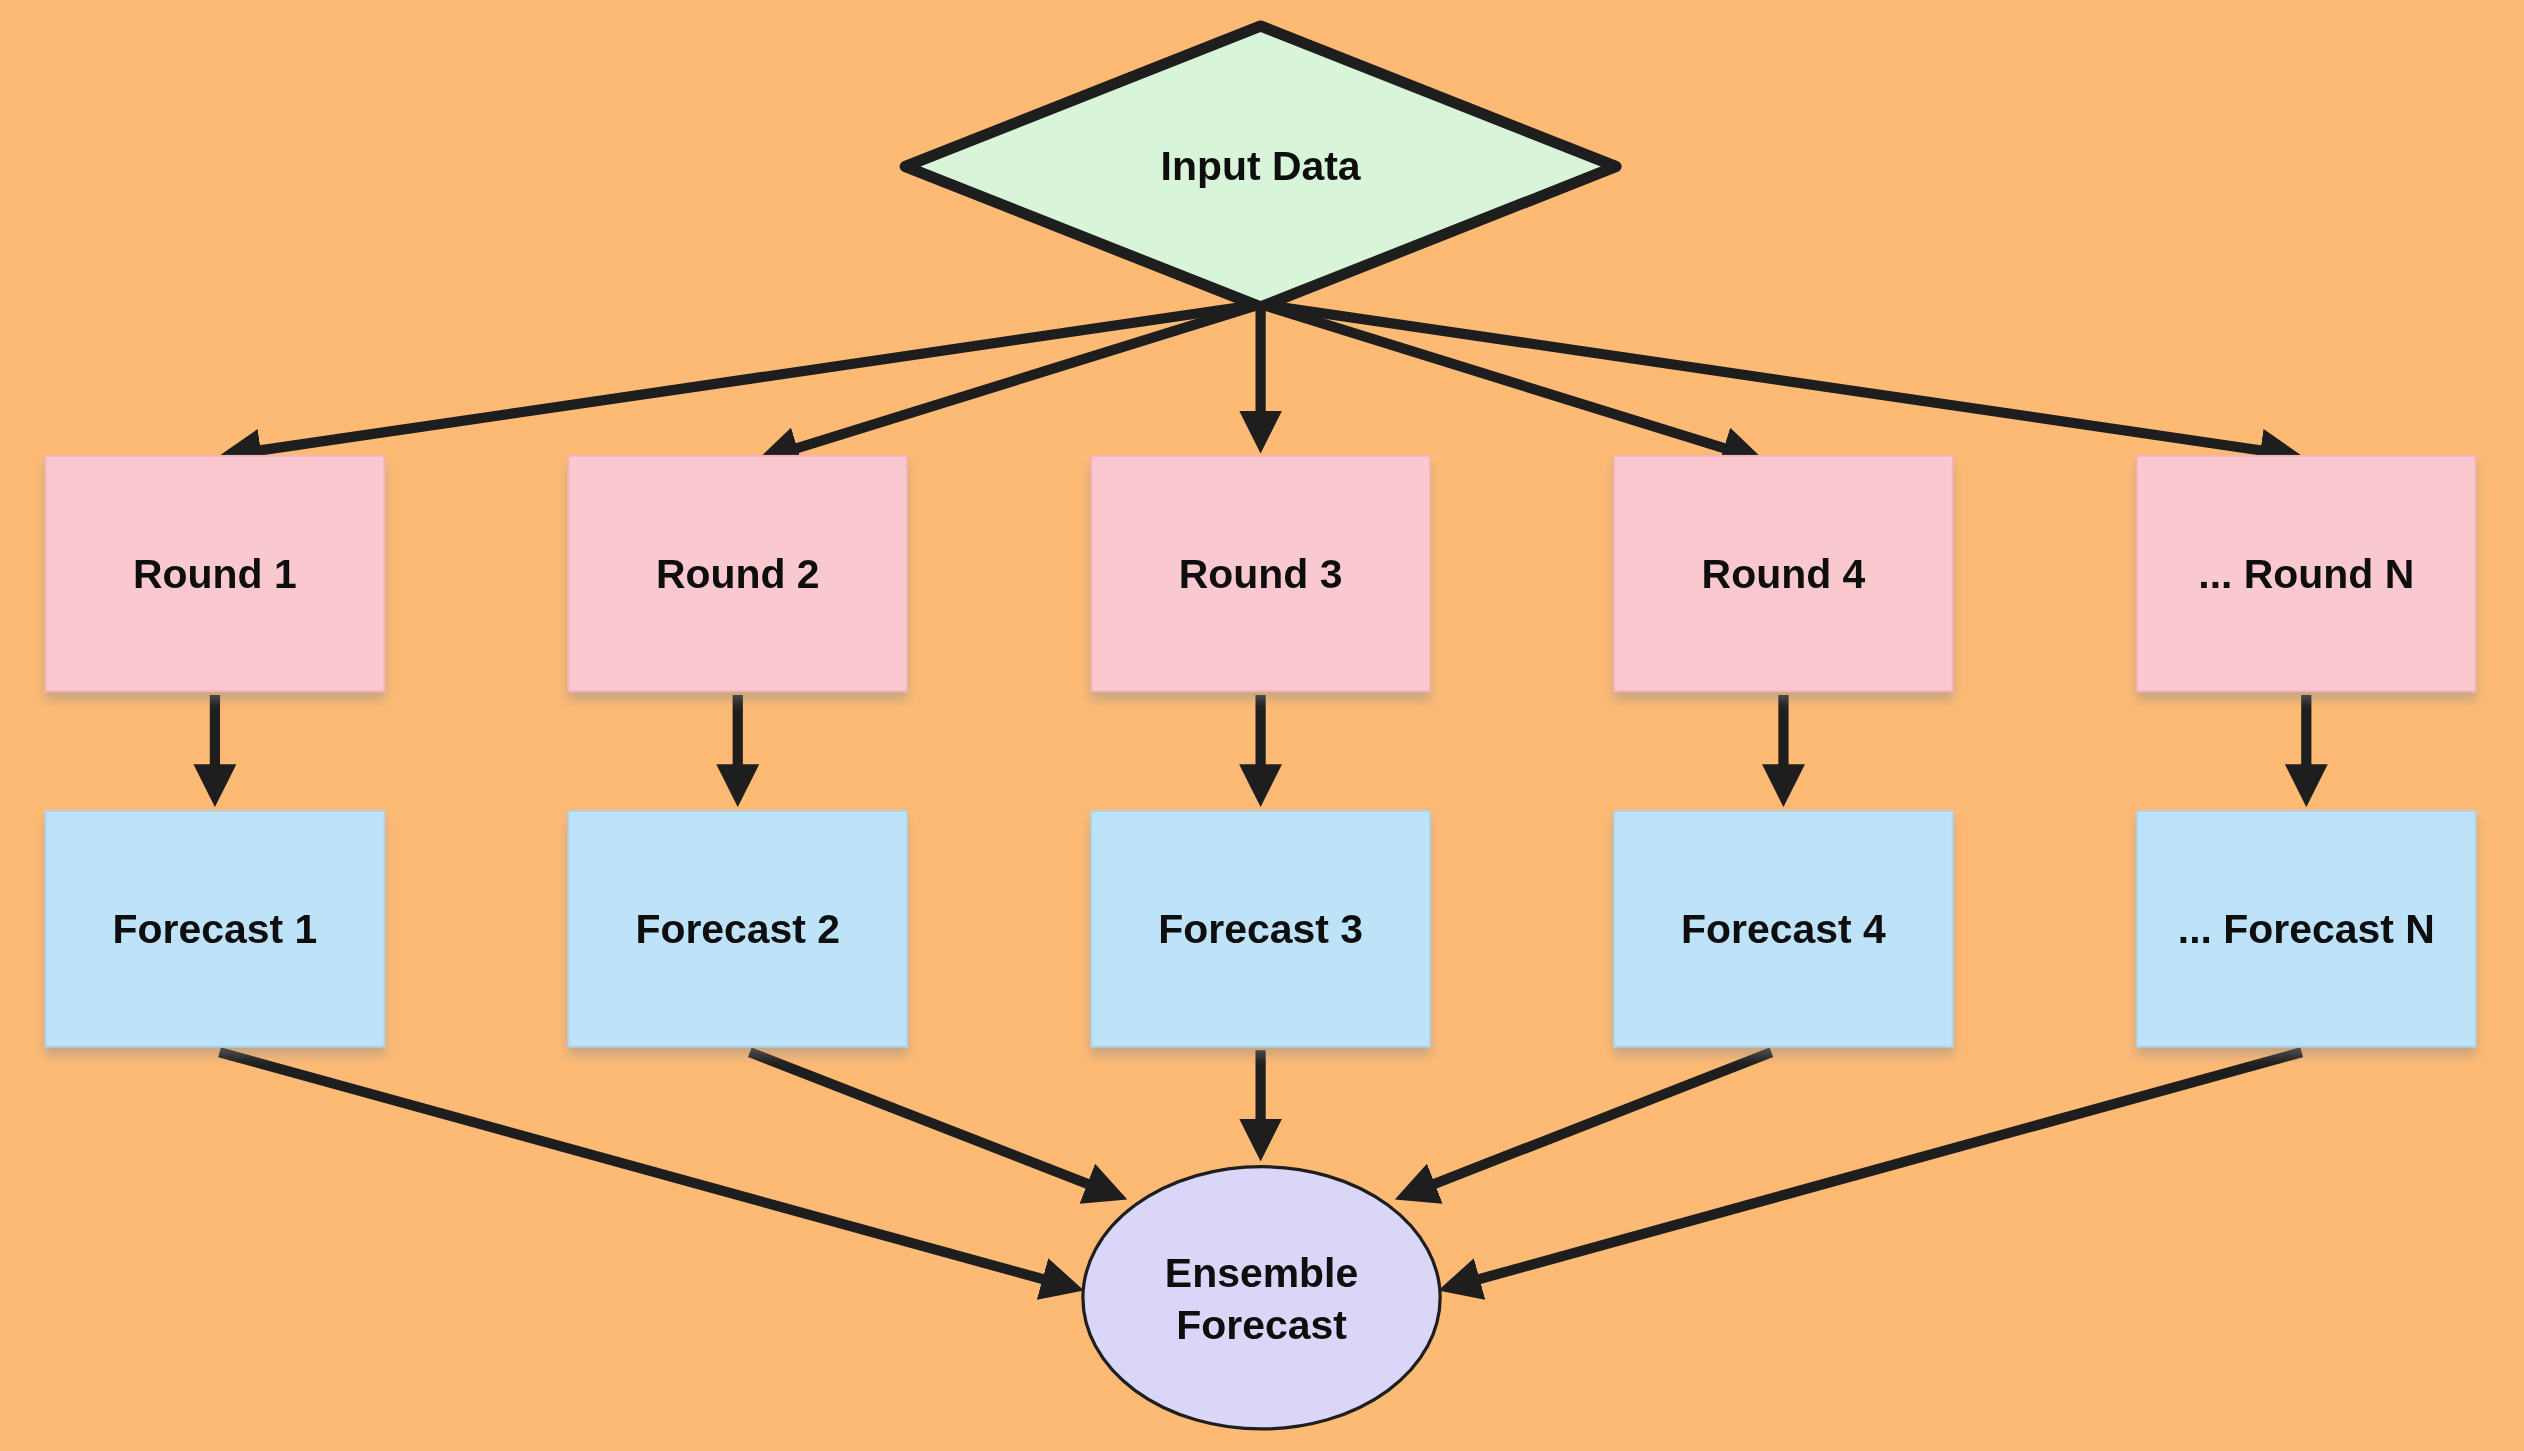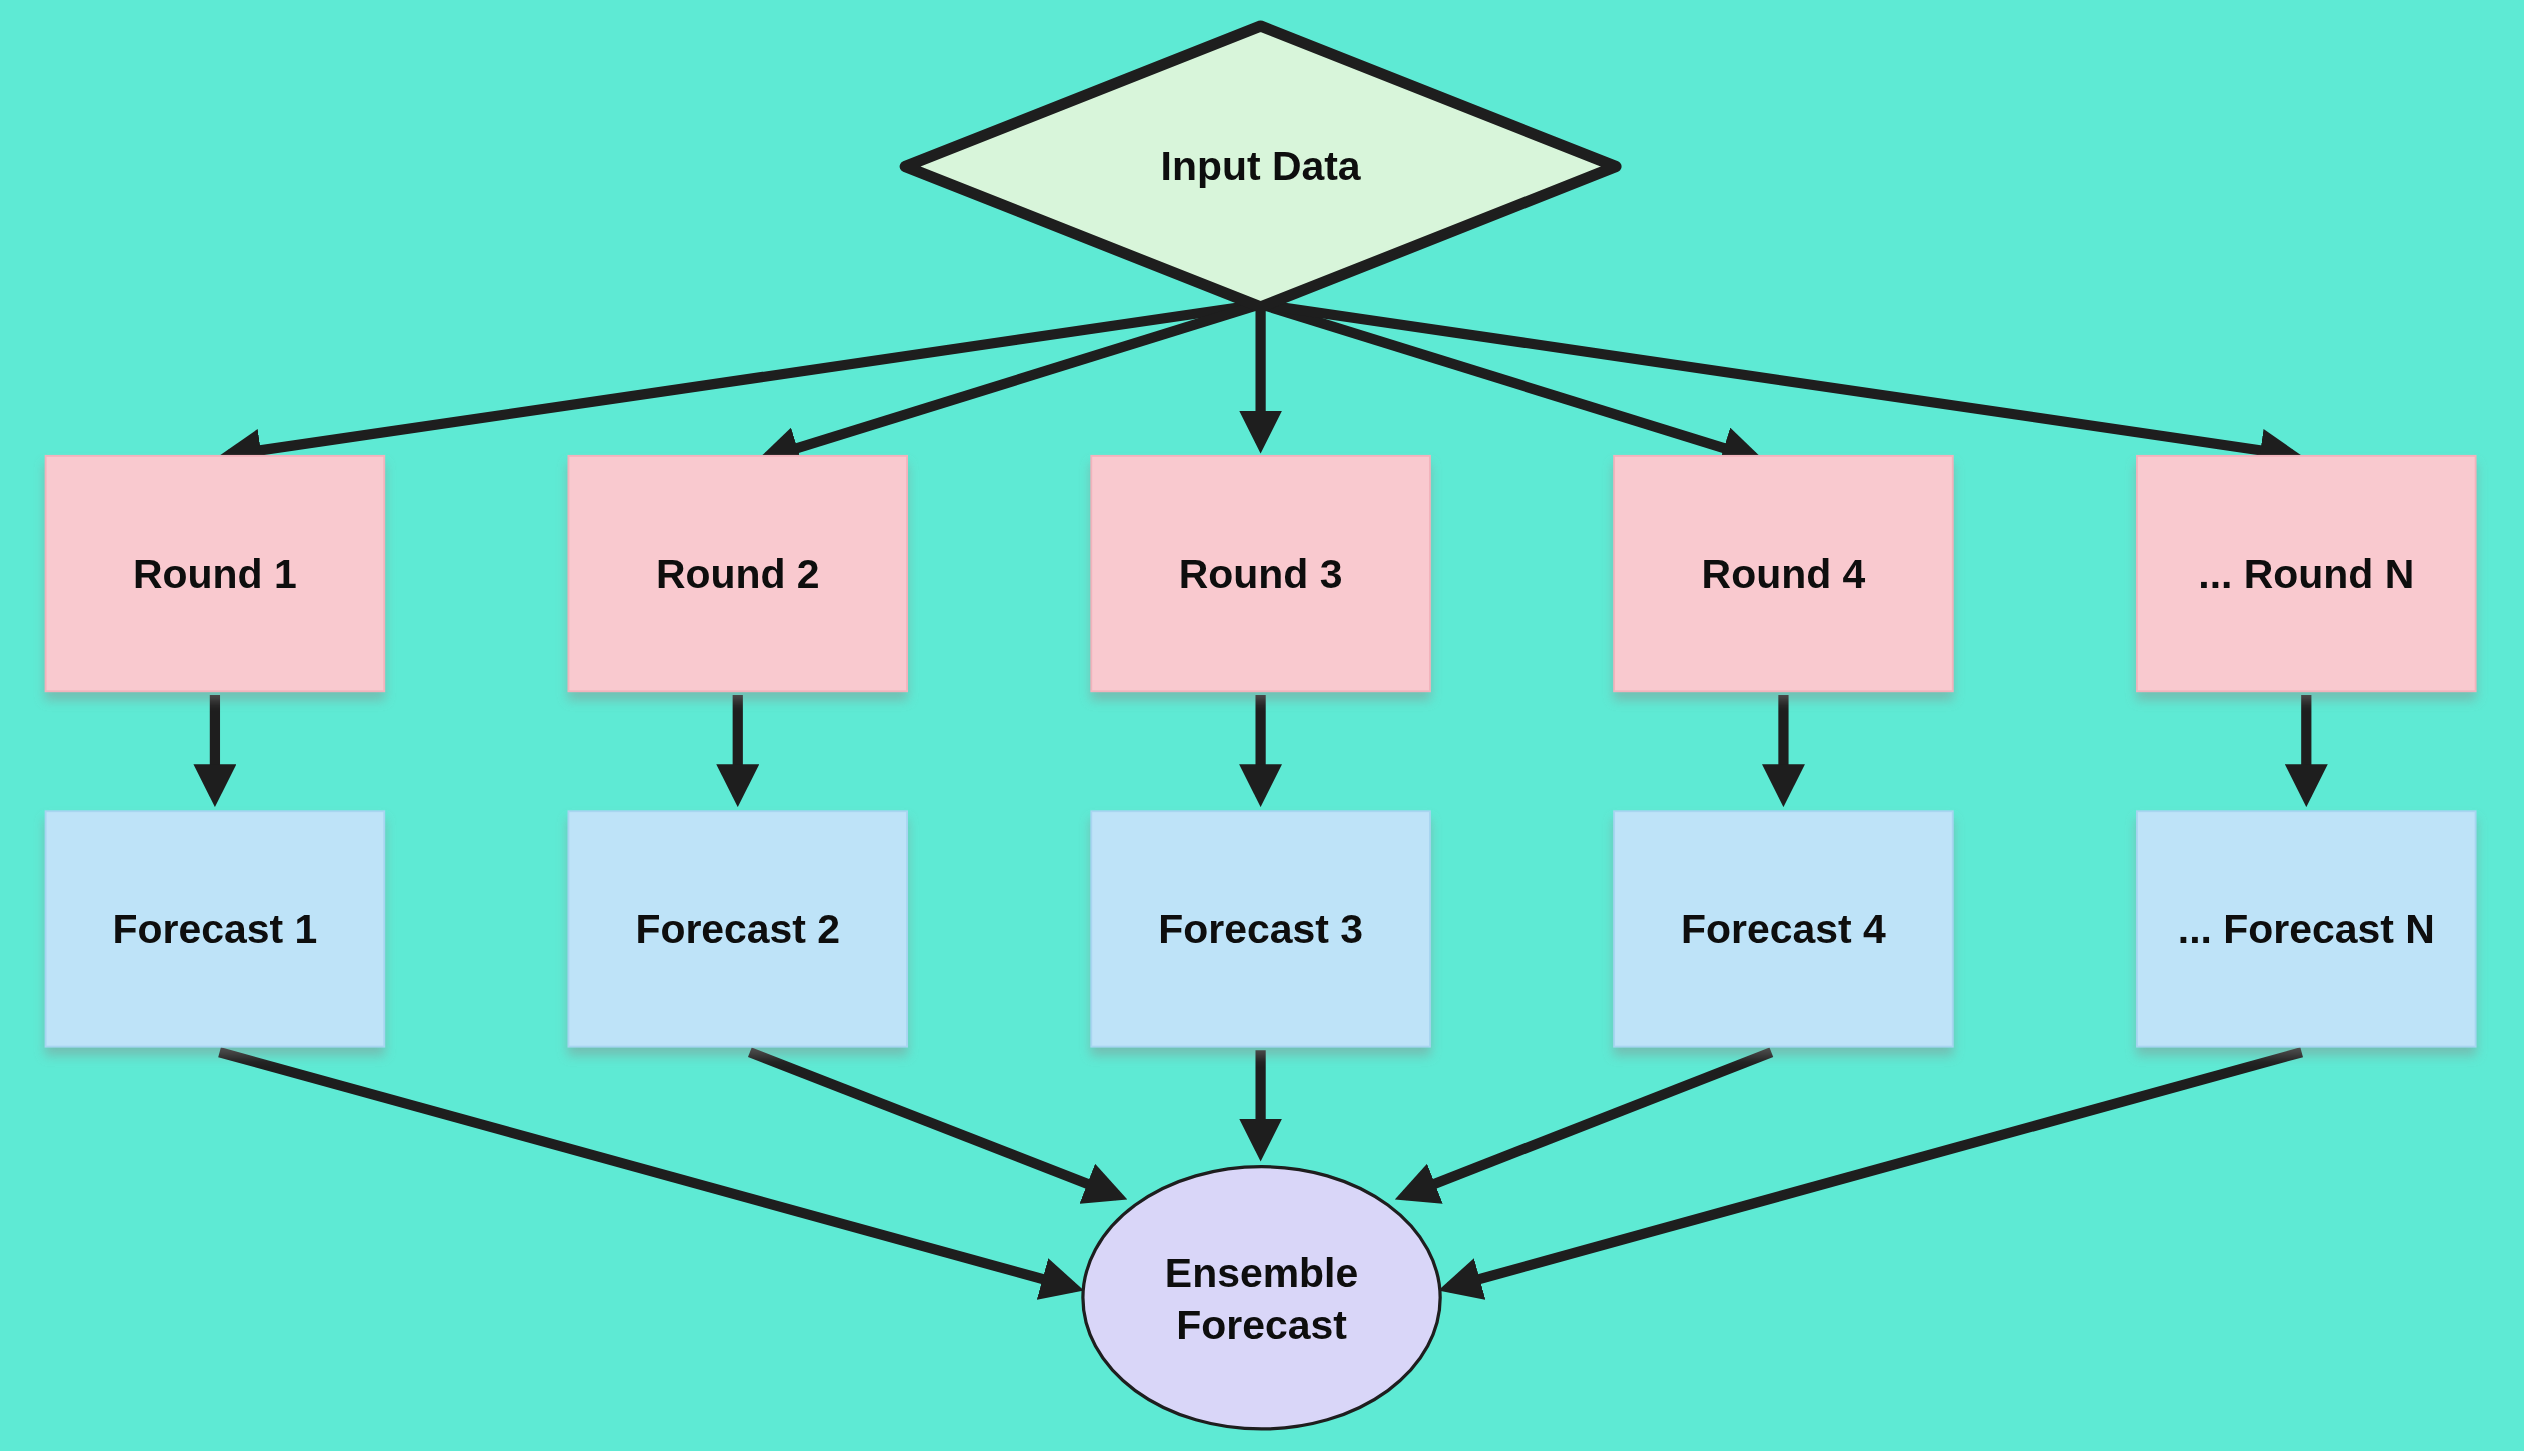--- a/index.html
+++ b/index.html
@@ -5,21 +5,21 @@
   html, body {
     margin: 0;
     padding: 0;
     background: #ffffff;
   }
   body {
     font-family: "Liberation Sans", sans-serif;
   }
   .canvas-wrap {
     width: 100vw;
-    background: #5eead4;
+    background: #fdba74;
   }
   svg {
     display: block;
     width: 100%;
     height: auto;
   }
   .label {
     font-family: "Liberation Sans", sans-serif;
     font-weight: 700;
     font-size: 44px;

